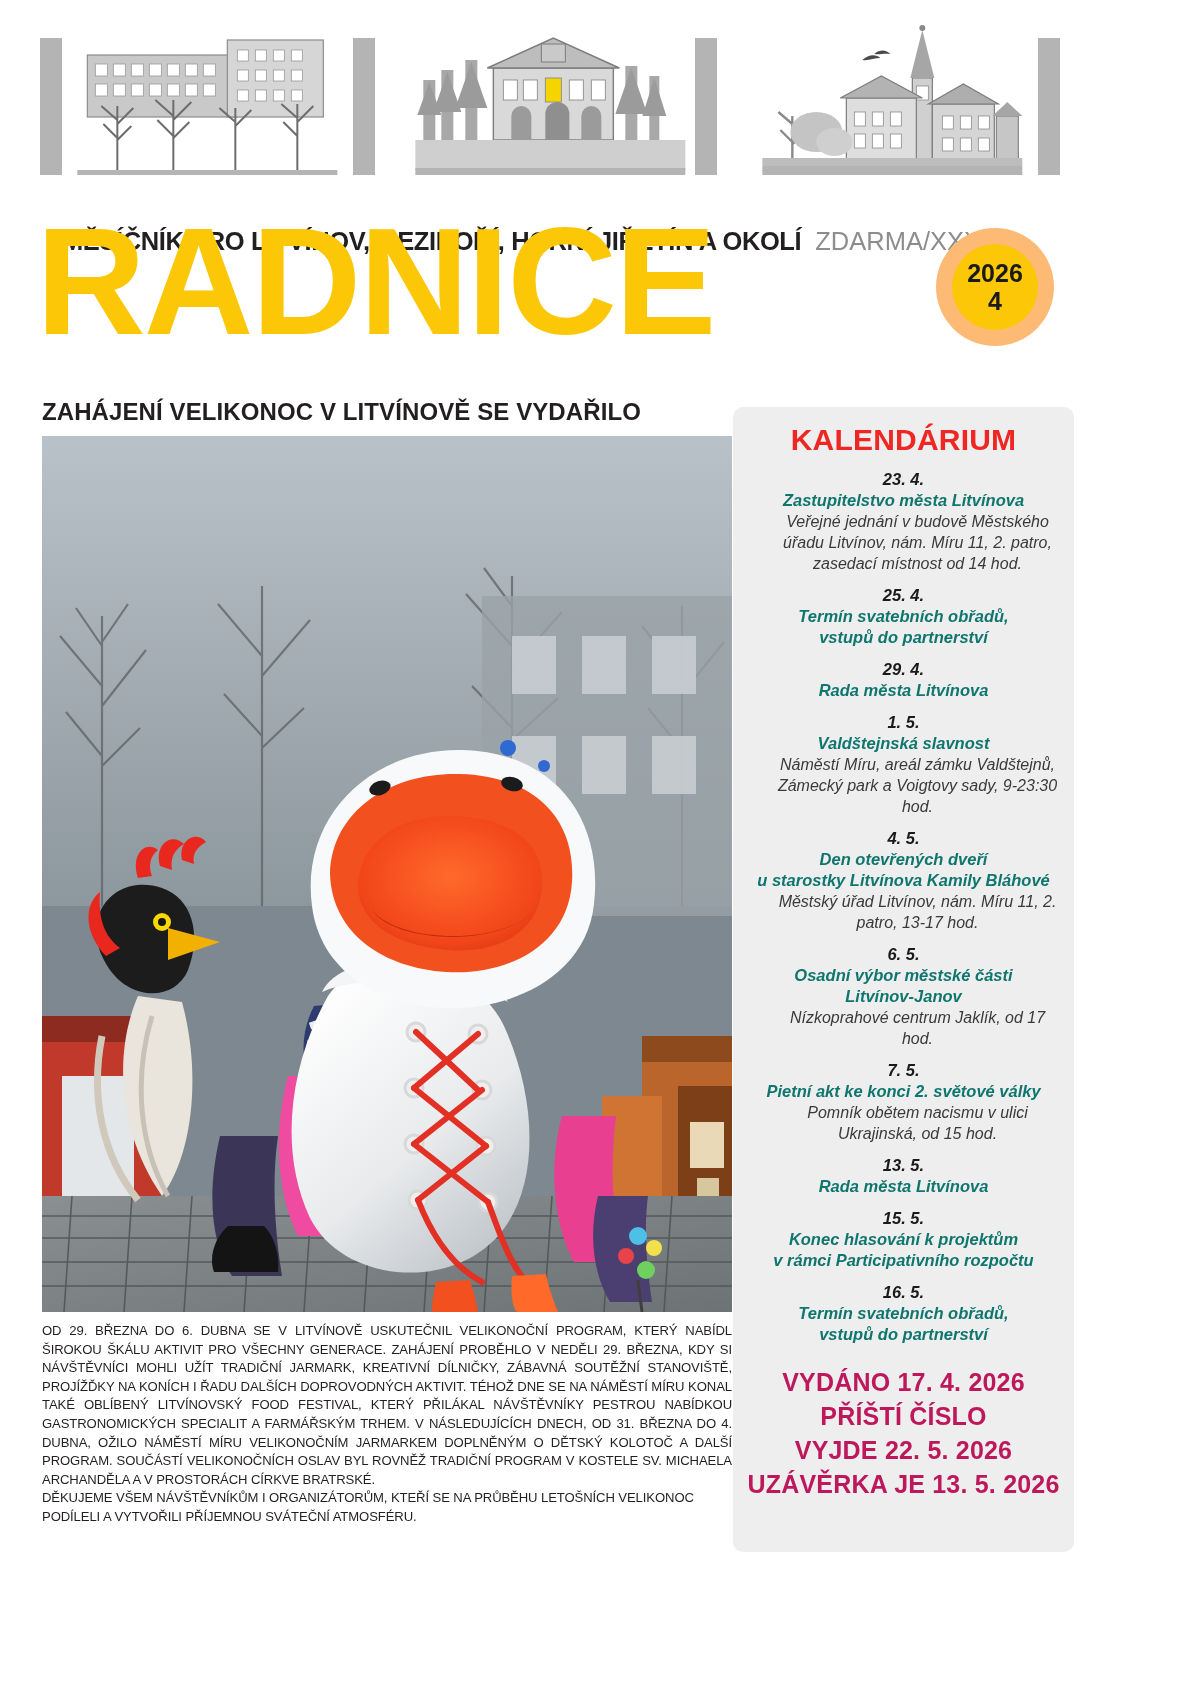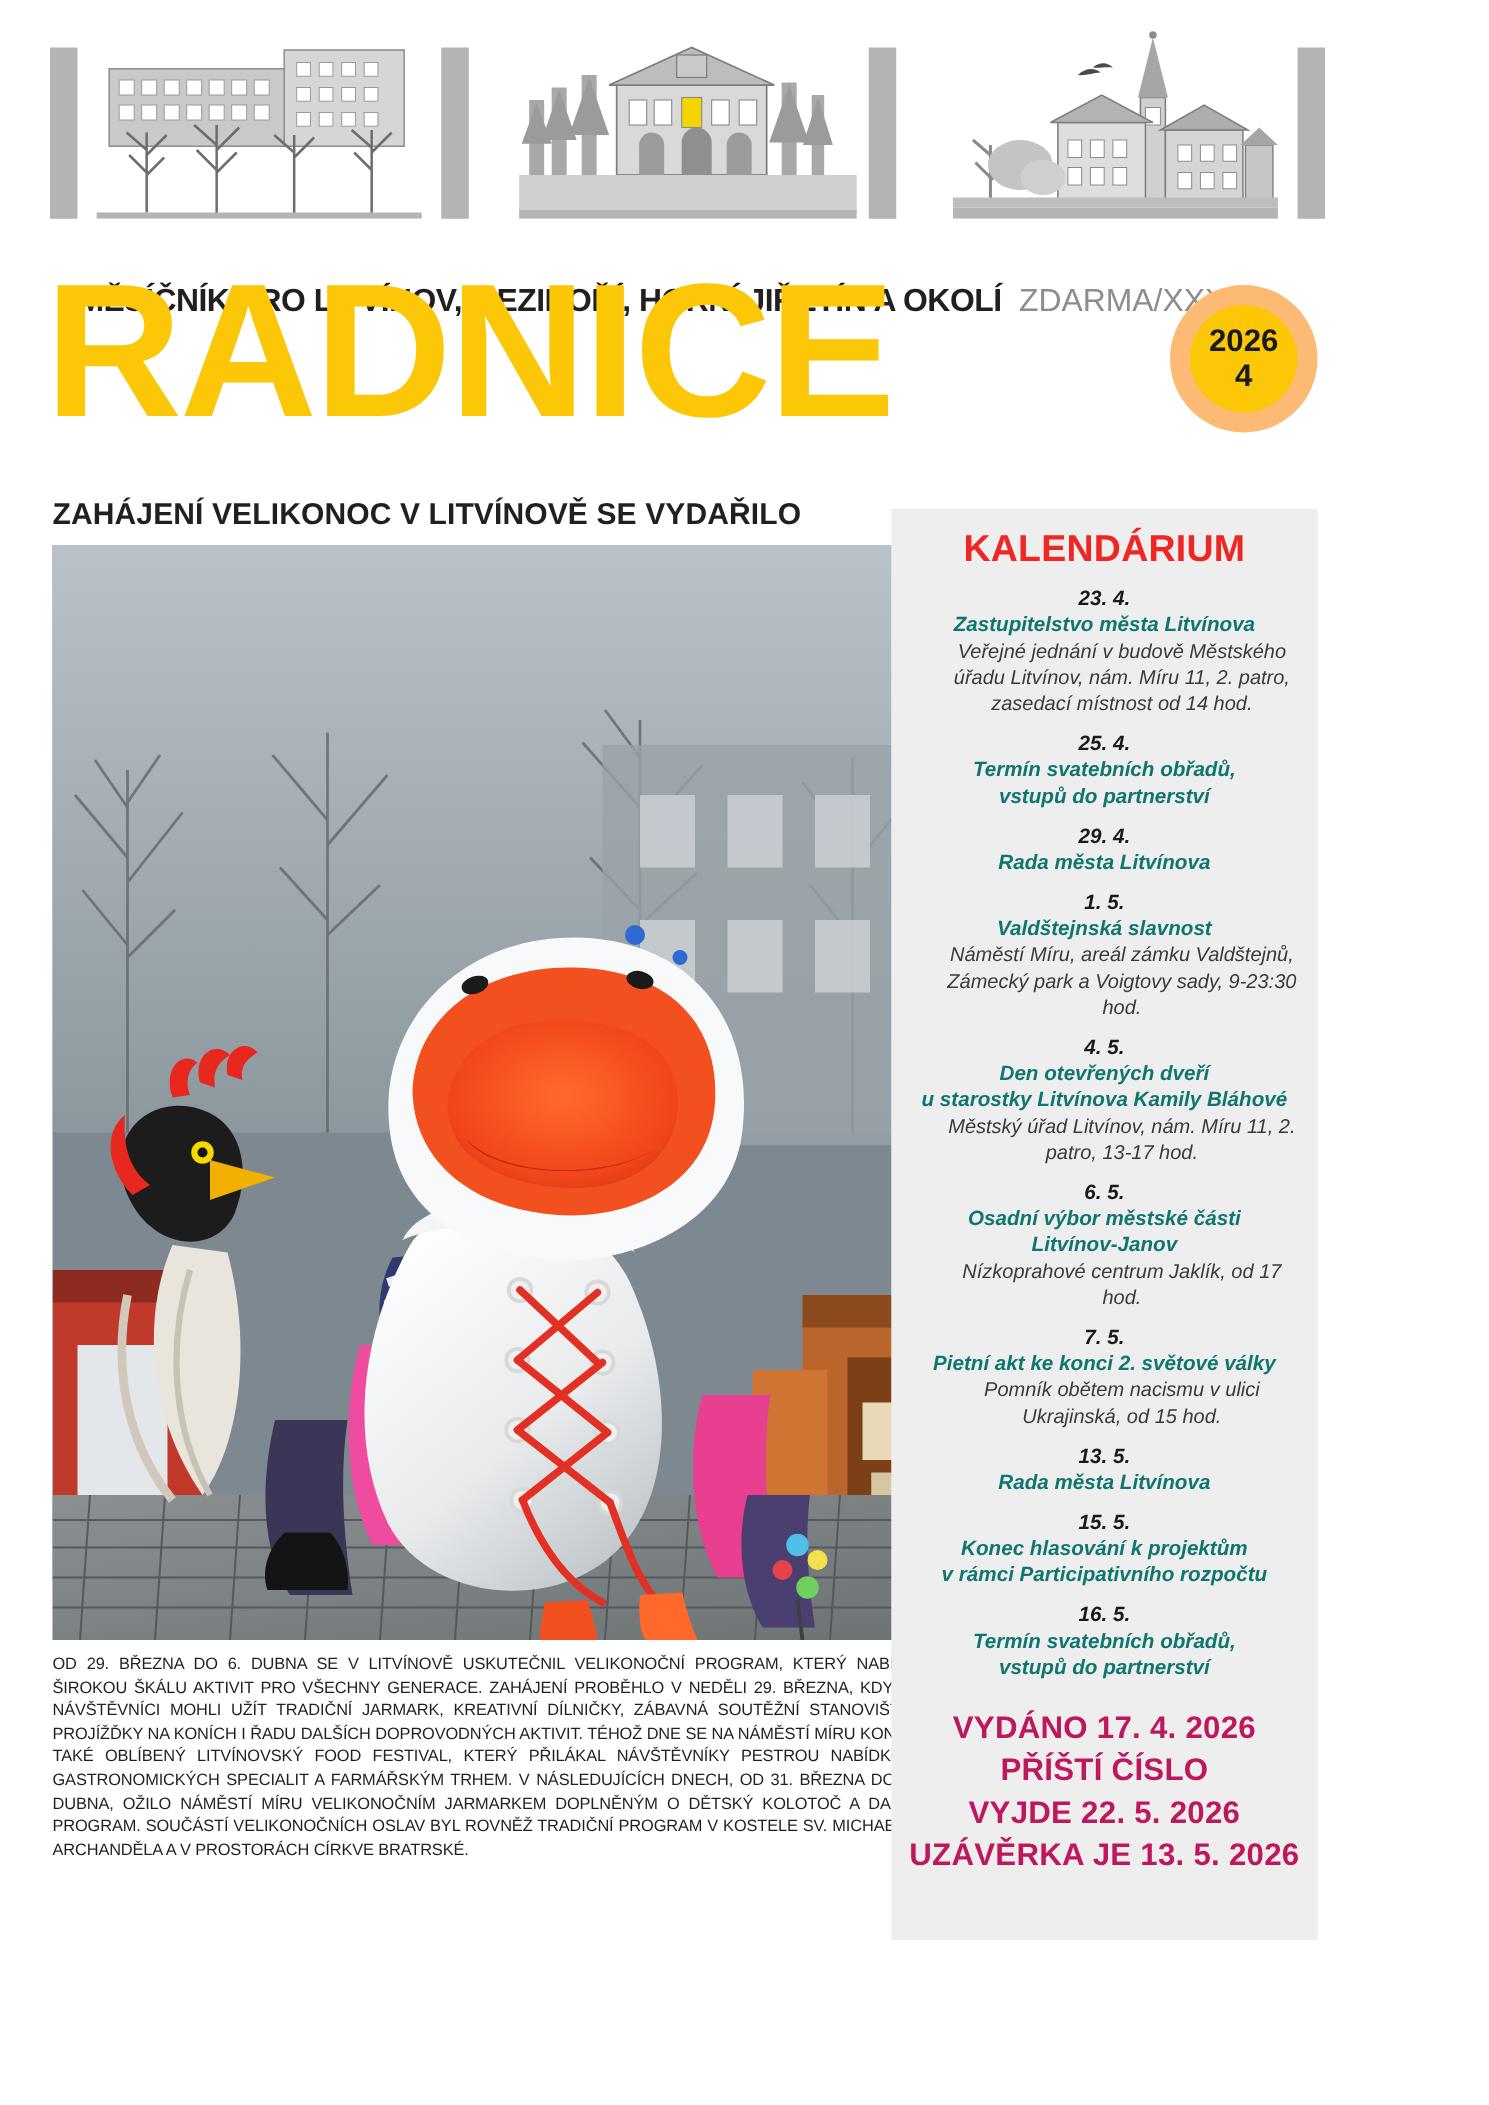--- a/index.html
+++ b/index.html
@@ -133,23 +133,24 @@
     line-height: 18.6px;
     color: #231f20;
     text-align: justify;
     letter-spacing: -0.1px;
   }
   .article p.last { text-align: left; }
 
   
   .kal-box {
     position: absolute;
-    left: 713px; top: 407px;
+    left: 733px; top: 407px;
     width: 341px; height: 1145px;
     background: #eeeeee;
+    border-radius: 10px;
   }
 
   .kal-title {
     margin-top: 16px;
     text-align: center;
     color: #ee2722;
     font-size: 30px;
     font-weight: 700;
     letter-spacing: 0.2px;
   }
@@ -481,20 +482,21 @@
     <path d="M168 1190 Z"></path>
     <path d="M150 1010 Z"></path>
     <path d="M186 790 C174 800 166 820 172 836 L236 836 C238 818 232 800 222 790 Z" fill="#141414"></path>
 
     <rect x="0" y="0" width="690" height="876" fill="none"></rect>
   </svg>
 </div>
 
 <div class="article">
   <p>OD 29. BŘEZNA DO 6. DUBNA SE V LITVÍNOVĚ USKUTEČNIL VELIKONOČNÍ PROGRAM, KTERÝ NABÍDL ŠIROKOU ŠKÁLU AKTIVIT PRO VŠECHNY GENERACE. ZAHÁJENÍ PROBĚHLO V NEDĚLI 29. BŘEZNA, KDY SI NÁVŠTĚVNÍCI MOHLI UŽÍT TRADIČNÍ JARMARK, KREATIVNÍ DÍLNIČKY, ZÁBAVNÁ SOUTĚŽNÍ STANOVIŠTĚ, PROJÍŽĎKY NA KONÍCH I ŘADU DALŠÍCH DOPROVODNÝCH AKTIVIT. TÉHOŽ DNE SE NA NÁMĚSTÍ MÍRU KONAL TAKÉ OBLÍBENÝ LITVÍNOVSKÝ FOOD FESTIVAL, KTERÝ PŘILÁKAL NÁVŠTĚVNÍKY PESTROU NABÍDKOU GASTRONOMICKÝCH SPECIALIT A FARMÁŘSKÝM TRHEM. V NÁSLEDUJÍCÍCH DNECH, OD 31. BŘEZNA DO 4. DUBNA, OŽILO NÁMĚSTÍ MÍRU VELIKONOČNÍM JARMARKEM DOPLNĚNÝM O DĚTSKÝ KOLOTOČ A DALŠÍ PROGRAM. SOUČÁSTÍ VELIKONOČNÍCH OSLAV BYL ROVNĚŽ TRADIČNÍ PROGRAM V KOSTELE SV. MICHAELA ARCHANDĚLA A V PROSTORÁCH CÍRKVE BRATRSKÉ.</p>
+  <p class="last">DĚKUJEME VŠEM NÁVŠTĚVNÍKŮM I ORGANIZÁTORŮM, KTEŘÍ SE NA PRŮBĚHU LETOŠNÍCH VELIKONOC PODÍLELI A VYTVOŘILI PŘÍJEMNOU SVÁTEČNÍ ATMOSFÉRU.</p>
 </div>
 
 <aside class="kal-box">
   <div class="kal-title">KALENDÁRIUM</div>
   <div class="kal-list" id="kal-list">
       <div class="kal-entry">
         <div class="kal-date">23. 4.</div>
         <div class="kal-name">Zastupitelstvo města Litvínova</div>
         <div class="kal-desc">Veřejné jednání v budově Městského úřadu Litvínov, nám. Míru 11, 2. patro, zasedací místnost od 14 hod.</div>
       </div>

